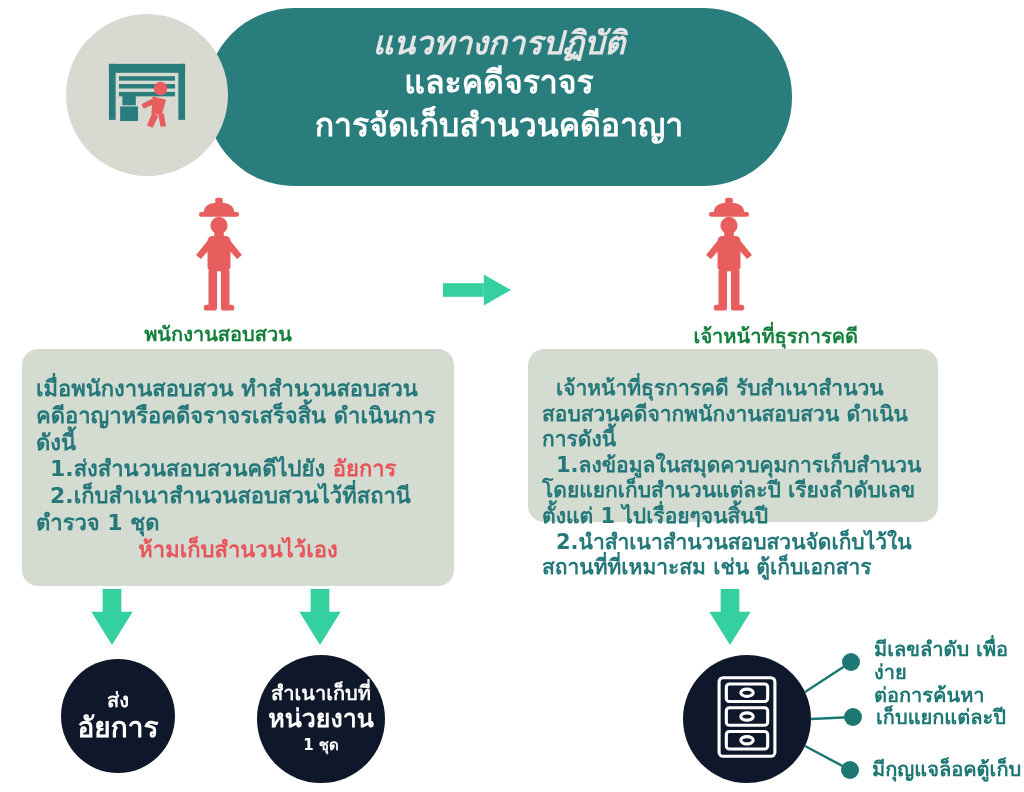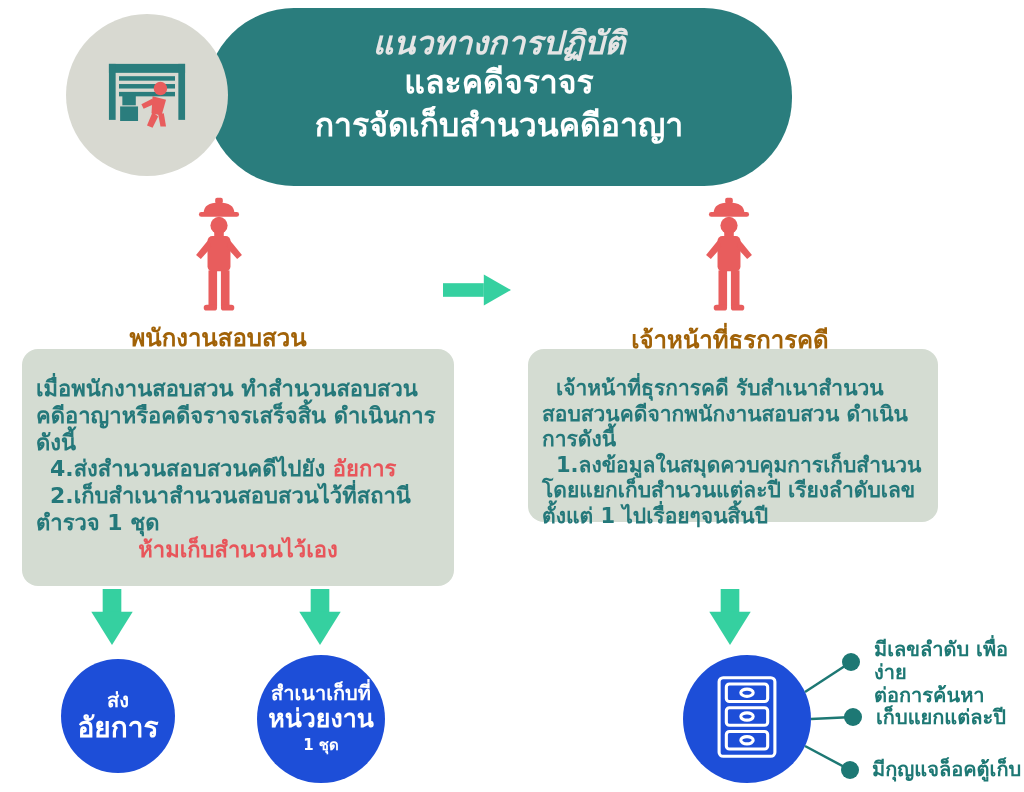--- a/index.html
+++ b/index.html
@@ -9,38 +9,38 @@
   
   .header-banner{ position:absolute; left:206px; top:8px; width:586px; height:178px;
     background:#2a7d7d; border-radius:88px; text-align:center; padding-top:18px; }
   .page-title{ color:#e5e5e5; font-size:32px; font-weight:bold; line-height:1.1;font-style:italic; }
   .subtitle{ color:#ffffff; font-size:32px; font-weight:bold; line-height:1.35; }
   .header-circle{ position:absolute; left:66px; top:14px; width:162px; height:162px;
     border-radius:50%; background:#d8d9d1; display:flex; align-items:center; justify-content:center; }
 
   
   .actor-figure{ position:absolute; }
-  .actor-label{ position:absolute; text-align:center; color:#a16207; font-size:24px; font-weight:600; }
+  .actor-label{ position:absolute; text-align:center; color:#15803d; font-size:20px; font-weight:600; }
   .flow-arrow{ position:absolute; left:443px; top:270px; }
 
   
   .info-box{ position:absolute; top:349px; background:#d4dcd2; border-radius:16px;
     color:#24787a; font-weight:bold; padding:27px 14px; line-height:1.22; }
   .info-box.left{ left:22px; width:432px; height:237px; font-size:22px; }
   .info-box.right{ left:528px; width:410px; height:173px; font-size:21px; }
   .info-box p{ margin:0; }
   .indent{ text-indent:14px; }
   .highlight-red{ color:#e8555a; }
   .warning{ text-align:center; color:#e8555a; font-size:22px; font-weight:bold; margin-top:10px; }
 
   
   .down-arrow{ position:absolute; top:589px; }
 
   
-  .result-circle{ position:absolute; border-radius:50%; background:#1d4ed8; color:#ffffff;
+  .result-circle{ position:absolute; border-radius:50%; background:#0f172a; color:#ffffff;
     display:flex; flex-direction:column; align-items:center; justify-content:center; text-align:center; }
   .circle-1{ left:61px; top:659px; width:114px; height:114px; }
   .circle-2{ left:257px; top:655px; width:128px; height:128px; }
   .circle-3{ left:683px; top:655px; width:128px; height:128px; }
   .c-small{ font-size:20px; font-weight:bold; line-height:1.2; }
   .c-big{ font-size:28px; font-weight:bold; line-height:1.15; }
   .c-tiny{ font-size:15px; font-weight:bold; }
 
   
   .benefit-lines{ position:absolute; left:735px; top:635px; }
@@ -129,32 +129,33 @@
           <polygon points="34,44 21,60 26,64 37,52"></polygon>
           <polygon points="56,44 69,60 64,64 53,52"></polygon>
           <rect x="34" y="76" width="9" height="38"></rect>
           <rect x="47" y="76" width="9" height="38"></rect>
           <rect x="29" y="112" width="14" height="6" rx="3"></rect>
           <rect x="47" y="112" width="14" height="6" rx="3"></rect>
         </g>
       </svg>
     </span>
   </div>
-  <div class="actor-label" style="left:618px; top:320px; width:224px;">เจ้าหน้าที่ธุรการคดี</div>
+  <div class="actor-label" style="left:634px; top:320px; width:224px;text-align:right;">เจ้าหน้าที่ธุรการคดี</div>
 
   <div class="info-box left">
     <p>เมื่อพนักงานสอบสวน ทำสำนวนสอบสวนคดีอาญาหรือคดีจราจรเสร็จสิ้น ดำเนินการดังนี้</p>
-    <p class="indent"><span>4.ส่งสำนวนสอบสวนคดีไปยัง </span><span class="highlight-red">อัยการ</span></p>
+    <p class="indent"><span>1.ส่งสำนวนสอบสวนคดีไปยัง </span><span class="highlight-red">อัยการ</span></p>
     <p class="indent">2.เก็บสำเนาสำนวนสอบสวนไว้ที่สถานีตำรวจ 1 ชุด</p>
     <p class="warning">ห้ามเก็บสำนวนไว้เอง</p>
   </div>
 
   <div class="info-box right">
     <p class="indent">เจ้าหน้าที่ธุรการคดี รับสำเนาสำนวนสอบสวนคดีจากพนักงานสอบสวน ดำเนินการดังนี้</p>
     <p class="indent">1.ลงข้อมูลในสมุดควบคุมการเก็บสำนวน โดยแยกเก็บสำนวนแต่ละปี เรียงลำดับเลขตั้งแต่ 1 ไปเรื่อยๆจนสิ้นปี</p>
+    <p class="indent">2.นำสำเนาสำนวนสอบสวนจัดเก็บไว้ในสถานที่ที่เหมาะสม เช่น ตู้เก็บเอกสาร</p>
   </div>
 
   <div class="down-arrow" style="left:89px;">
     <svg width="46" height="58" viewBox="0 0 44 56">
       <g fill="#35d0a0">
           <rect x="13" y="0" width="18" height="24"></rect>
           <polygon points="2,22 42,22 22,54"></polygon>
         </g>
     </svg>
   </div>

